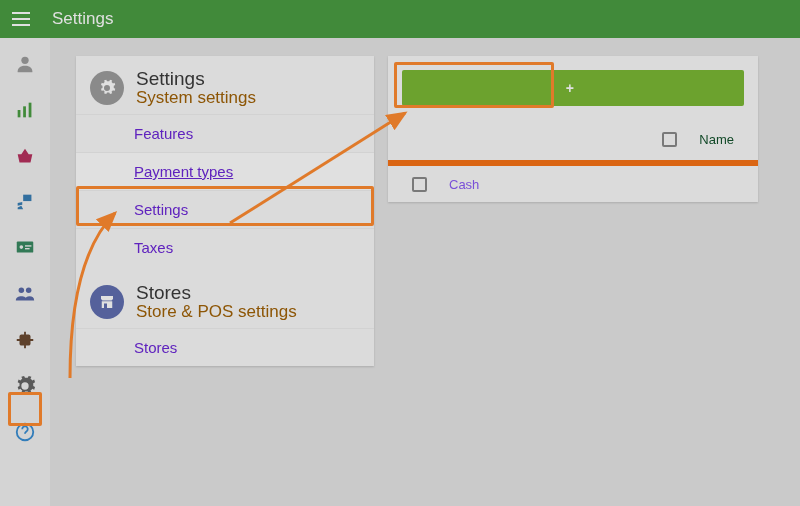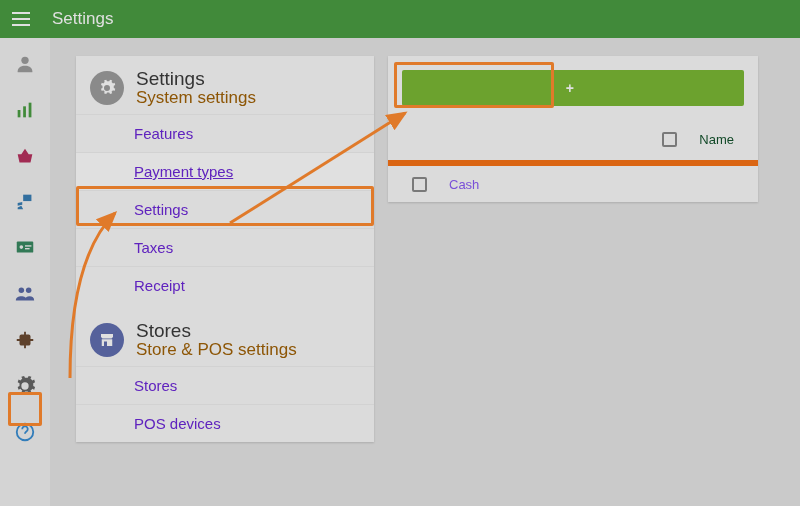--- a/index.html
+++ b/index.html
@@ -118,35 +118,33 @@
           </div>
         <div>
           <div class="sect-title">Settings</div>
           <div class="sect-sub">System settings</div>
         </div>
       </div>
       <div class="row">Features</div>
       <div class="row active">Payment types</div>
       <div class="row">Settings</div>
       <div class="row">Taxes</div>
-      <div class="row">Receipt</div>
       <div class="sect-hdr" style="padding-top:16px;">
         <div class="sect-ic store">
             <svg viewBox="0 0 24 24">
               <path d="M4 4h16v4l-2 2H6L4 8zM5 11h14v9H5z"></path>
               <rect x="8" y="14" width="4" height="6" fill="#616fb1"></rect>
             </svg>
           </div>
         <div>
           <div class="sect-title">Stores</div>
           <div class="sect-sub">Store &amp; POS settings</div>
         </div>
       </div>
       <div class="row">Stores</div>
-      <div class="row">POS devices</div>
     </div>
 
     <div class="panel panel-right">
       <div class="add-btn">
         <span class="plus">+</span>
       </div>
       <div class="list-row header">
         <div class="chk"></div>
         <span>Name</span>
       </div>

